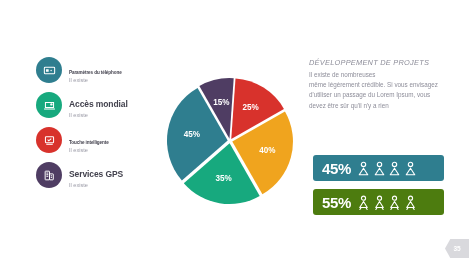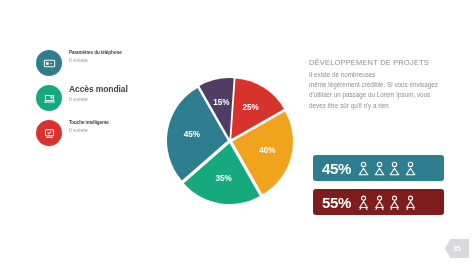--- a/index.html
+++ b/index.html
@@ -25,21 +25,21 @@
 
   
   #feature-list {
     position: absolute;
     left: 36px;
     top: 50px;
     width: 115px;
   }
   .feature-item {
     display: flex;
-    align-items: flex-start;
+    align-items: flex-end;
     height: 33px;
     margin-bottom: 2px;
   }
   .feature-icon {
     width: 26px;
     height: 26px;
     min-width: 26px;
     border-radius: 50%;
     display: flex;
     align-items: center;
@@ -92,20 +92,21 @@
     left: 309px;
     top: 58px;
     width: 130px;
   }
   #project-heading {
     font-size: 7.4px;
     letter-spacing: 0.25px;
     color: #8d8d99;
     margin-bottom: 3px;
     white-space: nowrap;
+    font-style: italic;
   }
   #project-body {
     font-size: 6.3px;
     line-height: 1.62;
     color: #8d8d99;
   }
   #project-body .ln { display: block; white-space: nowrap; }
 
   
   #stat-bars {
@@ -197,20 +198,33 @@
           <path d="M8.5 10.5l2.2 2.2 4.6-4.2"></path>
           <path d="M6 19h12"></path>
         </svg>
       </span>
       <span class="feature-text">
         <span class="feature-title small">Touche intelligente</span>
         <span class="feature-sub">Il existe</span>
       </span>
     </div>
 
+    <div class="feature-item">
+      <span class="feature-icon" style="background:#4f3d63">
+        <svg width="13" height="13" viewBox="0 0 24 24" fill="none" stroke="#ffffff" stroke-width="1.8">
+          <rect x="4" y="4" width="8" height="16" rx="0.8"></rect>
+          <rect x="12" y="9" width="7" height="11" rx="0.8"></rect>
+          <path d="M6.3 7.5h3.4M6.3 10.5h3.4M6.3 13.5h3.4M14.3 12.5h2.4M14.3 15.5h2.4"></path>
+        </svg>
+      </span>
+      <span class="feature-text">
+        <span class="feature-title">Services GPS</span>
+        <span class="feature-sub">Il existe</span>
+      </span>
+    </div>
 
   </div>
 
   <div id="pie-chart">
     <svg viewBox="0 0 200 200">
       <g id="pie-slices">
           <path d="M 101.70165809788259 97.28995208198995 L 107.42168894490088 15.489699960684359 A 82 82 0 0 1 172.89396088599224 56.600198780622875 Z" fill="#d8322c"></path>
           <path d="M 103.0873194362522 100.84169988626552 L 174.27962222436187 60.15194658489845 A 82 82 0 0 1 143.77707273761928 172.0340026743752 Z" fill="#f0a41e"></path>
           <path d="M 99.46496335117214 103.15495416518387 L 140.1547166525392 174.34725695329354 A 82 82 0 0 1 37.57877777290484 156.95179454240548 Z" fill="#17a97e"></path>
           <path d="M 96.84504583481613 99.46496335117214 L 34.958860256548824 153.26180372839374 A 82 82 0 0 1 56.155292533449064 28.27266056306247 Z" fill="#2f7e8f"></path>
@@ -253,21 +267,21 @@
             <circle cx="10" cy="5.4" r="3.5" fill="none" stroke="#ffffff" stroke-width="1.8"></circle>
             <path d="M10 11.5L3.2 22h13.6z" fill="none" stroke="#ffffff" stroke-width="1.8" stroke-linejoin="round"></path>
           </svg>
         <svg width="13" height="15" viewBox="0 0 20 24">
             <circle cx="10" cy="5.4" r="3.5" fill="none" stroke="#ffffff" stroke-width="1.8"></circle>
             <path d="M10 11.5L3.2 22h13.6z" fill="none" stroke="#ffffff" stroke-width="1.8" stroke-linejoin="round"></path>
           </svg>
       </span>
     </div>
 
-    <div class="stat-bar" style="background:#7f1d1d">
+    <div class="stat-bar" style="background:#4d7c0f">
       <span class="stat-value">55%</span>
       <span class="stat-icons">
         <svg width="13" height="15" viewBox="0 0 20 24">
             <circle cx="10" cy="5" r="3.3" fill="none" stroke="#ffffff" stroke-width="1.8"></circle>
             <path d="M10 10.5L4 20h12z" fill="none" stroke="#ffffff" stroke-width="1.8" stroke-linejoin="round"></path>
             <path d="M6.2 20l-2 3.2M13.8 20l2 3.2" stroke="#ffffff" stroke-width="1.8" fill="none" stroke-linecap="round"></path>
           </svg>
         <svg width="13" height="15" viewBox="0 0 20 24">
             <circle cx="10" cy="5" r="3.3" fill="none" stroke="#ffffff" stroke-width="1.8"></circle>
             <path d="M10 10.5L4 20h12z" fill="none" stroke="#ffffff" stroke-width="1.8" stroke-linejoin="round"></path>

